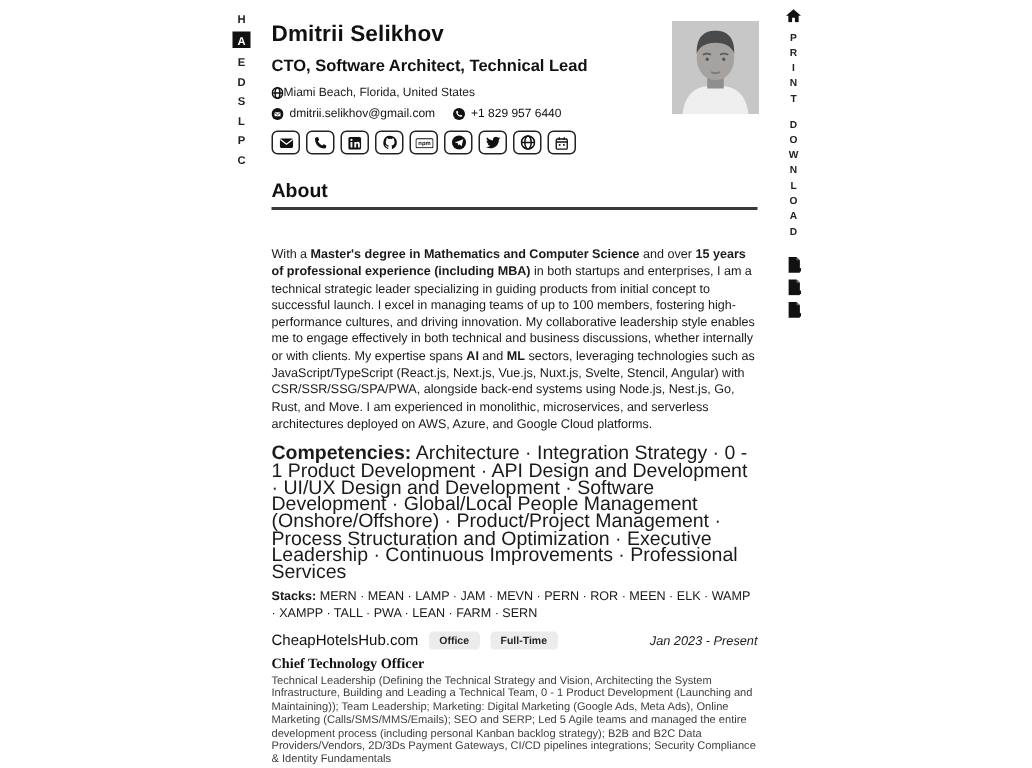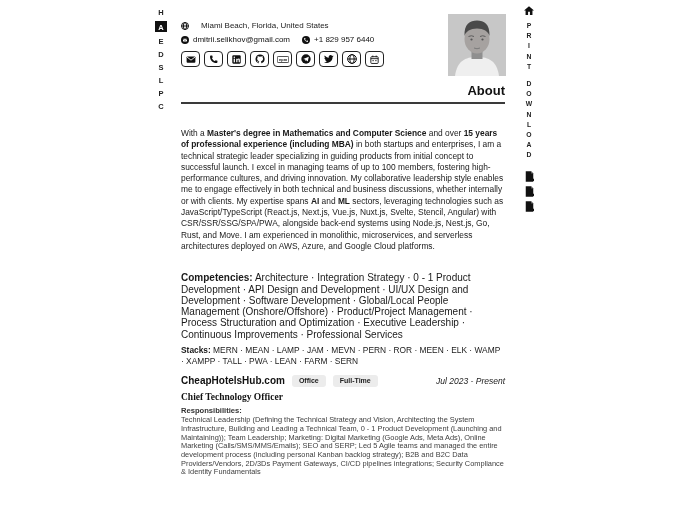--- a/index.html
+++ b/index.html
@@ -20,38 +20,38 @@
   .rbtn { background: none; border: none; cursor: pointer; padding: 0; display: flex; align-items: center; justify-content: center; }
   .vlabel { writing-mode: vertical-rl; text-orientation: upright; font-size: 6.8px; font-weight: bold;
     letter-spacing: 3.2px; color: #222; margin-top: 7px; cursor: pointer; background: none; border: none; }
   .file-btns { display: flex; flex-direction: column; gap: 4px; margin-top: 9px; }
 
   
   .main { position: absolute; left: 181px; top: 14px; width: 324px; }
   .name { font-size: 15px; font-weight: bold; color: #111; letter-spacing: .1px; }
   .title { font-size: 11px; font-weight: bold; margin-top: 7px; color: #111; }
   .locations { margin-top: 7px; }
-  .loc-line { display: flex; align-items: center; gap: 12px; font-size: 8px; color: #222; margin: 2.5px 0; }
+  .loc-line { display: flex; align-items: center; gap: 0; font-size: 8px; color: #222; margin: 2.5px 0; }
   .contact-row { margin-top: 5px; display: flex; gap: 12px; align-items: flex-end; font-size: 8px; color: #111; }
   .contact-item { display: flex; align-items: center; gap: 4px; }
   .social-row { margin-top: 7px; display: flex; gap: 4px; }
   .sbtn { width: 19px; height: 16px; border: 1.2px solid #222; border-radius: 4px; background: #fff;
     display: flex; align-items: center; justify-content: center; padding: 0; cursor: pointer; }
 
   .section-h { font-size: 13px; font-weight: bold; color: #111; padding-bottom: 4px; border-bottom: 2px solid #3a3a3a; }
-  .h-about { margin-top: 16px; text-align: right; }
+  .h-about { margin-top: 16px; }
   .h-exp { margin-top: 13px; }
 
   .about-p { margin-top: 24px; font-size: 8.4px; line-height: 11.3px; color: #1a1a1a; }
   .b { font-weight: bold; }
-  .comp-p { margin-top: 20px; font-size: 10px; line-height: 11.3px; color: #1a1a1a; }
+  .comp-p { margin-top: 8px; font-size: 13px; line-height: 11.3px; color: #1a1a1a; }
   .stacks-p { margin-top: 5px; font-size: 8.4px; line-height: 11.3px; color: #1a1a1a; }
 
   .job-head { margin-top: 7px; display: flex; align-items: center; gap: 7px; }
-  .company { font-size: 10px; font-weight: bold; }
+  .company { font-size: 10px; font-weight: normal; }
   .badge { font-size: 7px; font-weight: bold; background: #ececec; border-radius: 3px; padding: 2.5px 7px; color: #222; }
   .dates { margin-left: auto; font-style: italic; font-size: 8.5px; color: #222; }
   .role { margin-top: 5px; font-size: 9.5px; font-weight: bold; font-family: Liberation Serif, serif; }
   .resp-label { margin-top: 4px; font-size: 7.6px; font-weight: bold; color: #333; }
   .small-p { font-size: 7.4px; line-height: 8.7px; color: #3d3d3d; margin-top: 1.5px; }
 
   
   .photo { position: absolute; left: 448px; top: 14px; width: 58px; height: 62px; }
 
   svg { display: block; }
@@ -124,20 +124,22 @@
       <circle cx="34.5" cy="25.5" r="1.1" fill="#555"></circle>
       <path d="M20.5 22.5 Q23.5 21 26 22.5" stroke="#5c5c5c" stroke-width="1" fill="none"></path>
       <path d="M32 22.5 Q34.5 21 37.5 22.5" stroke="#5c5c5c" stroke-width="1" fill="none"></path>
       <path d="M26 34 Q29 35.5 32 34" stroke="#7a7a7a" stroke-width="1" fill="none"></path>
     </svg>
   </div>
 
   <main class="main">
 
     <header>
+      <div class="name">Dmitrii Selikhov</div>
+      <div class="title">CTO, Software Architect, Technical Lead</div>
 
       <div class="locations">
         <div class="loc-line">
           <span>
             <svg width="8" height="8" viewBox="0 0 16 16">
                 <circle cx="8" cy="8" r="7" fill="none" stroke="#111" stroke-width="2"></circle>
                 <line x1="1" y1="8" x2="15" y2="8" stroke="#111" stroke-width="2"></line>
                 <ellipse cx="8" cy="8" rx="3.2" ry="7" fill="none" stroke="#111" stroke-width="2"></ellipse>
               </svg>
           </span>
@@ -256,24 +258,23 @@
       <p class="stacks-p"><span class="b">Stacks:</span><span> MERN · MEAN · LAMP · JAM · MEVN · PERN · ROR · MEEN · ELK · WAMP · XAMPP · TALL · PWA · LEAN · FARM · SERN</span></p>
     </section>
 
     <section>
 
       <div>
         <div class="job-head">
           <span class="company">CheapHotelsHub.com</span>
           <span class="badge">Office</span>
           <span class="badge">Full-Time</span>
-          <span class="dates">Jul 2023 - Present</span>
+          <span class="dates">Jan 2023 - Present</span>
         </div>
         <div class="role">Chief Technology Officer</div>
-        <div class="resp-label">Responsibilities:</div>
         <p class="small-p">Technical Leadership (Defining the Technical Strategy and Vision, Architecting the System Infrastructure, Building and Leading a Technical Team, 0 - 1 Product Development (Launching and Maintaining)); Team Leadership; Marketing: Digital Marketing (Google Ads, Meta Ads), Online Marketing (Calls/SMS/MMS/Emails); SEO and SERP; Led 5 Agile teams and managed the entire development process (including personal Kanban backlog strategy); B2B and B2C Data Providers/Vendors, 2D/3Ds Payment Gateways, CI/CD pipelines integrations; Security Compliance &amp; Identity Fundamentals</p>
 
       </div>
 
     </section>
 
   </main>
 </div>
 
 </body></html>

